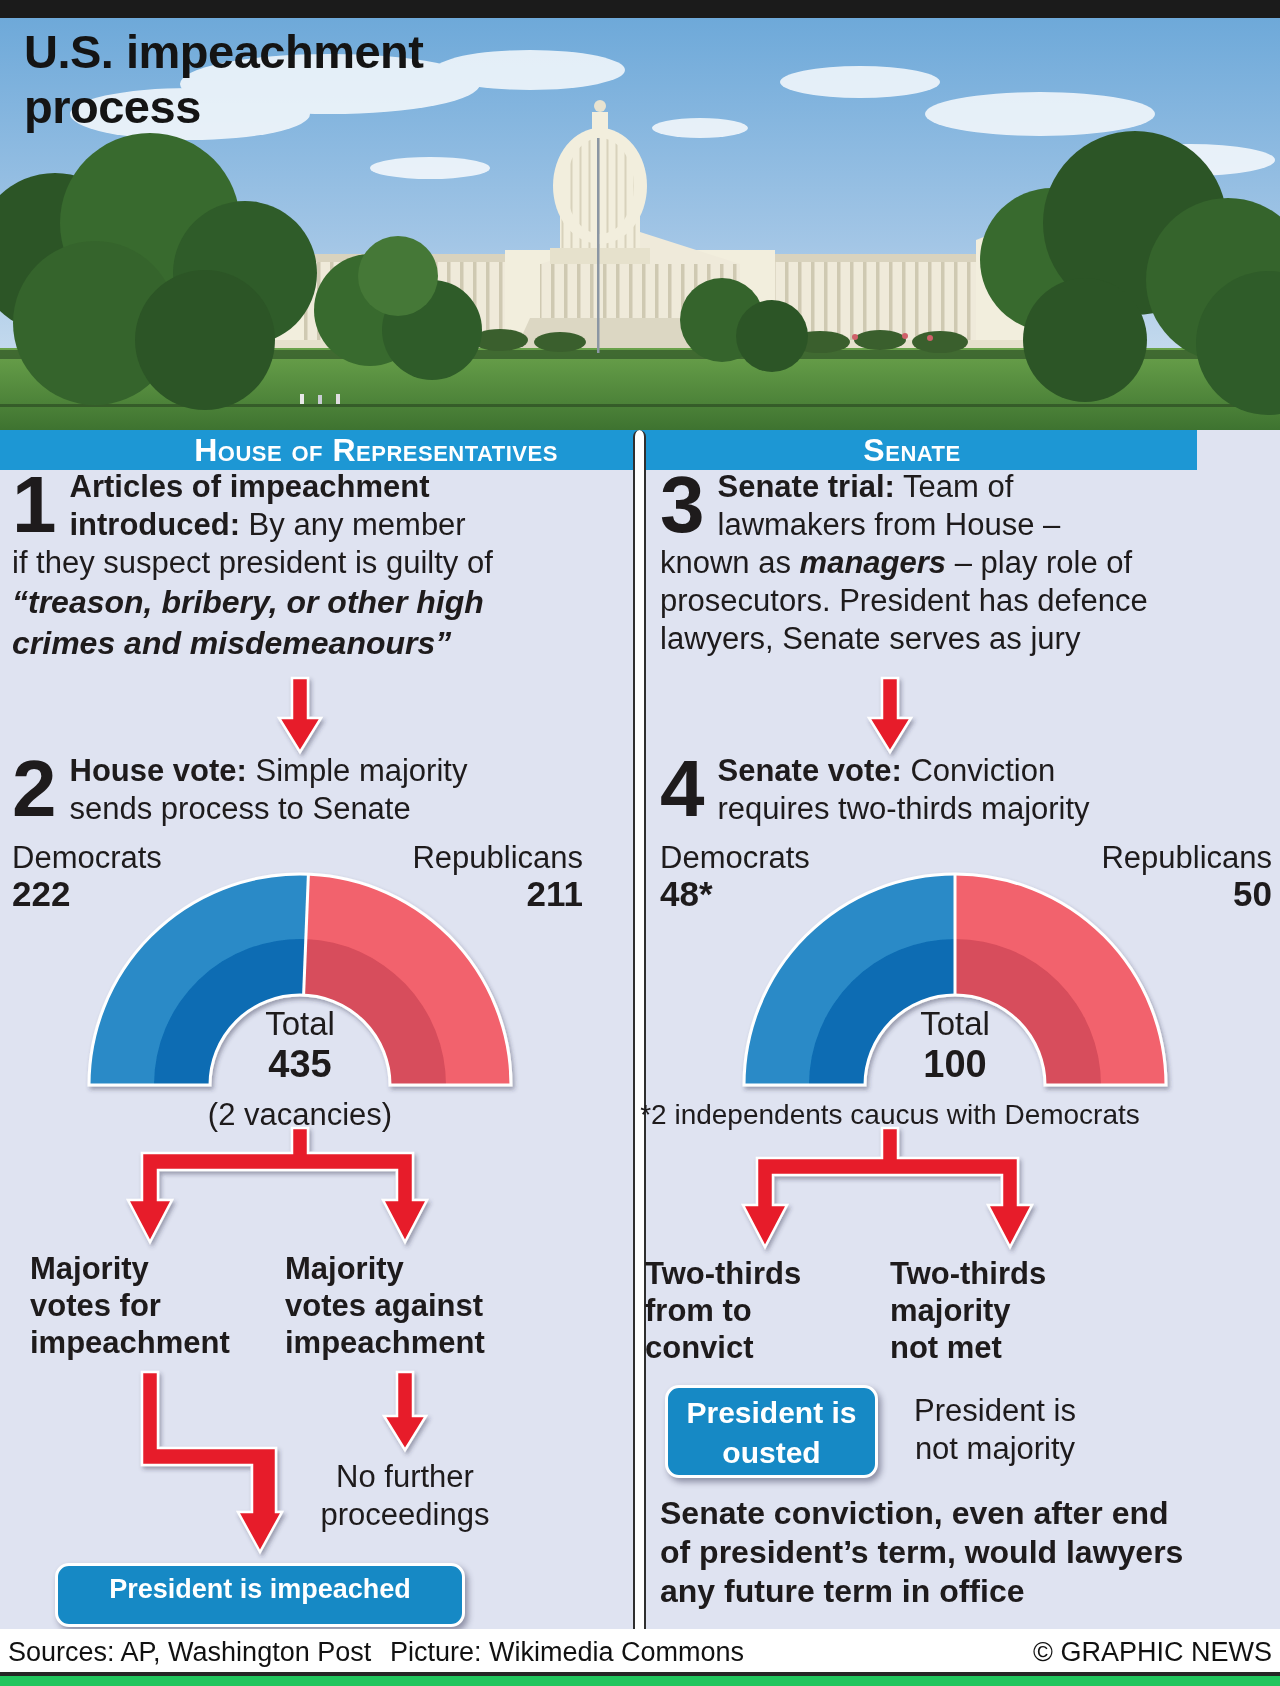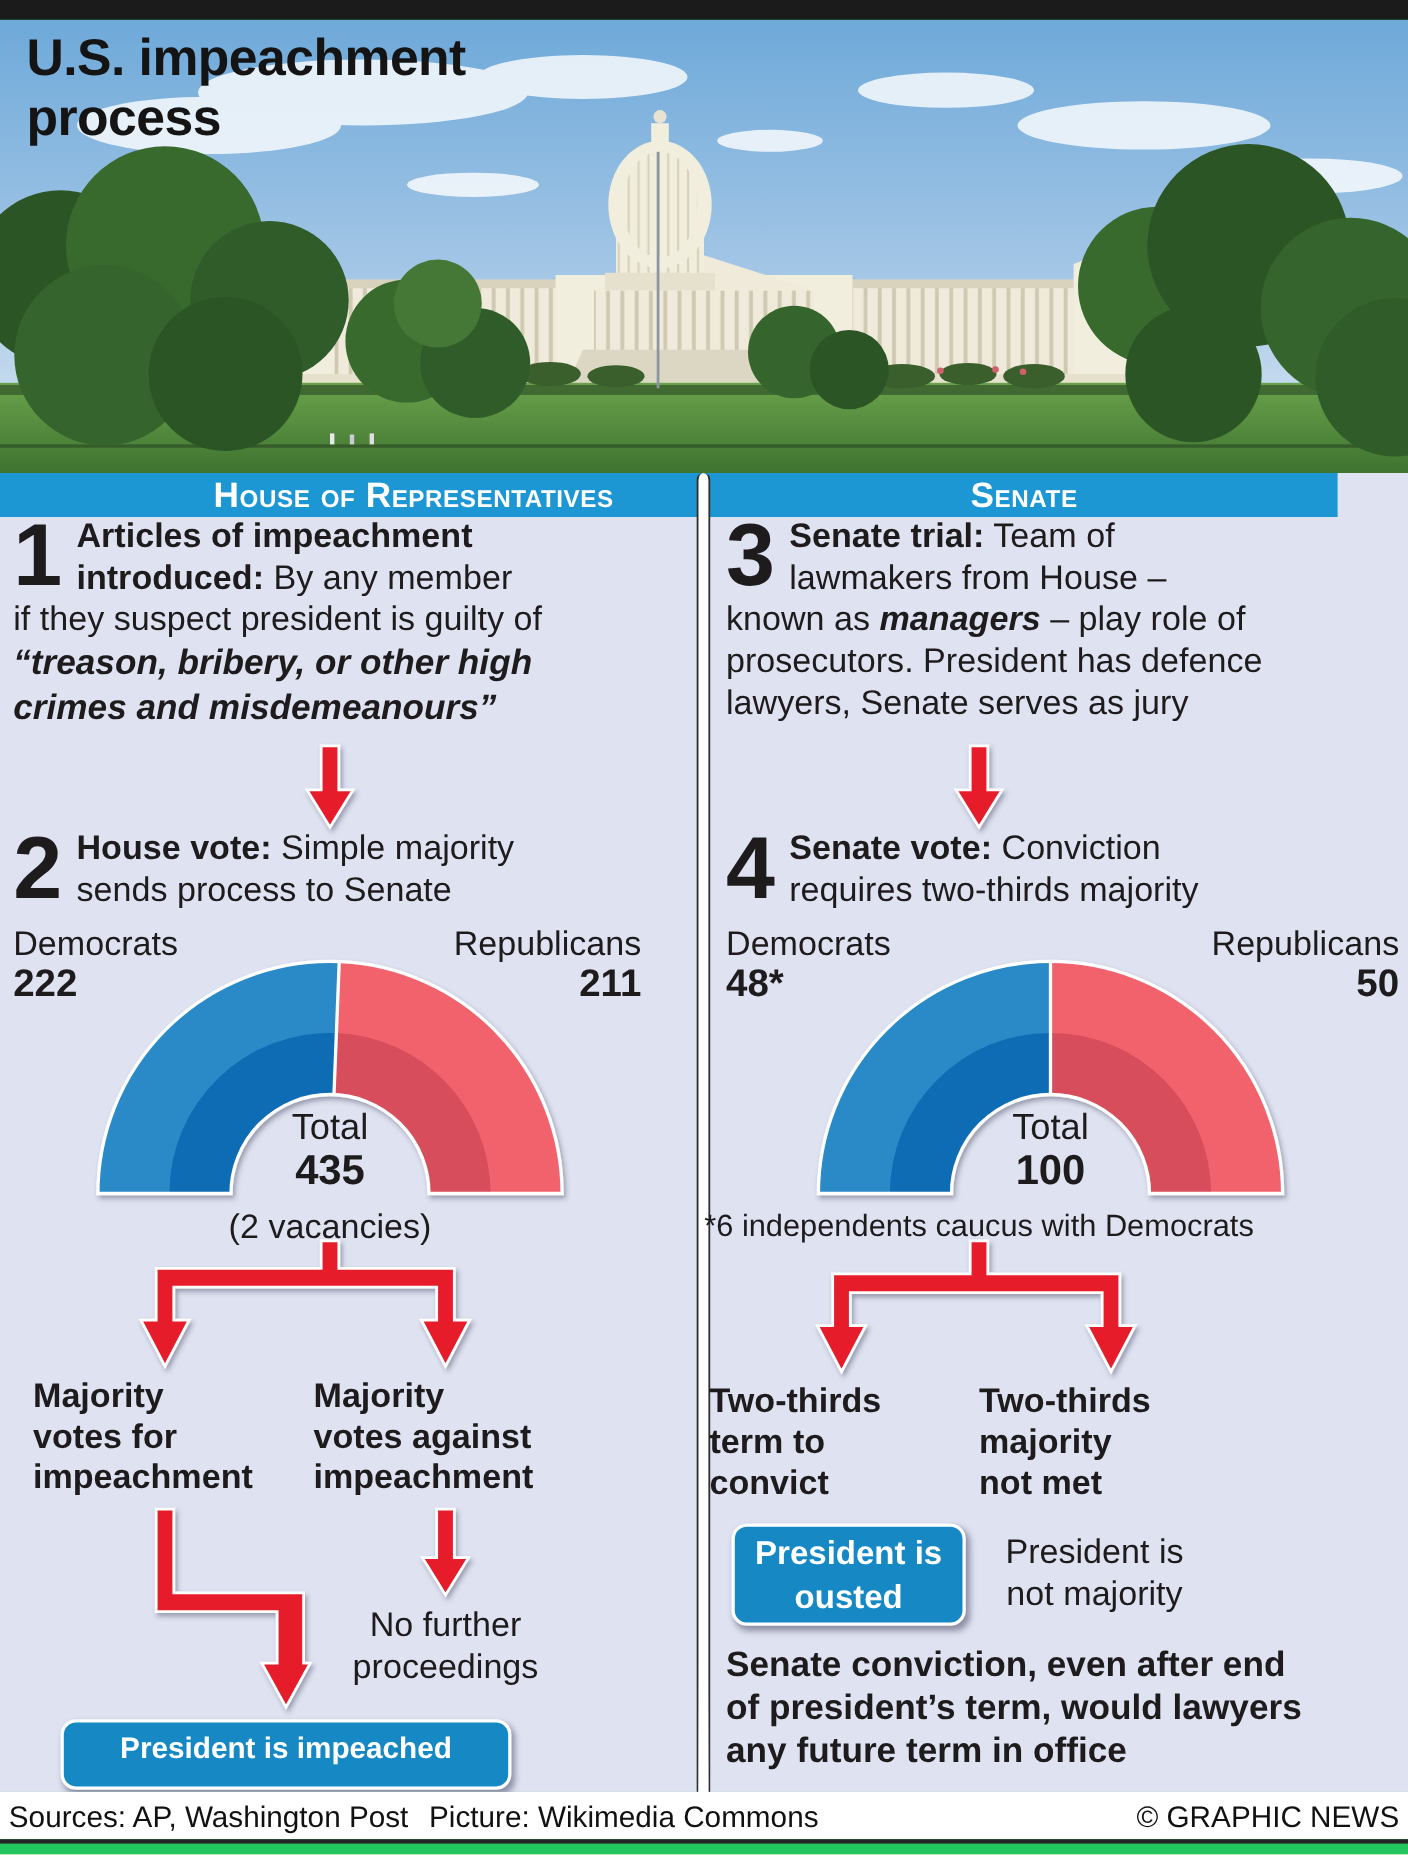--- a/index.html
+++ b/index.html
@@ -5,21 +5,21 @@
   html,body{margin:0;padding:0;background:#fff;font-family:"Liberation Sans",sans-serif;color:#1e1b1c;}
   #canvas{position:relative;width:1280px;height:1686px;overflow:hidden;background:#22c55e;}
   .abs{position:absolute;}
   .topbar{left:0;top:0;width:1280px;height:18px;background:#1b1b1b;}
   .photo{left:0;top:18px;width:1280px;height:412px;}
   .panelbg{left:0;top:430px;width:1280px;height:1199px;background:#dfe3f1;}
   .title{left:24px;top:24px;font-size:47px;font-weight:bold;line-height:55px;color:#141414;letter-spacing:-0.5px;}
   .hdr{top:430px;height:40px;background:#1d97d4;color:#fff;font-weight:bold;font-size:32px;line-height:40px;
        text-align:center;font-variant:small-caps;letter-spacing:.5px;}
   .hdr-house{left:0;width:752px;}
-  .hdr-senate{left:646px;width:570px;}
+  .hdr-senate{left:627px;width:570px;}
   .divider{left:633px;top:430px;width:9px;height:1199px;background:#fff;border-left:2px solid #2f2f2f;
            border-right:2px solid #2f2f2f;border-radius:7px 7px 0 0;}
   .step{font-size:31px;line-height:38px;}
   .stepnum{float:left;font-size:80px;line-height:74px;font-weight:bold;margin-right:16px;letter-spacing:-3px;}
   .b{font-weight:bold;}
   .bi{font-weight:bold;font-style:italic;}
   .quote{font-size:32px;line-height:41px;}
   .plabel{font-size:31px;}
   .pvalue{font-size:35px;font-weight:bold;line-height:40px;}
   .tr{text-align:right;}
@@ -224,36 +224,36 @@
   <div class="abs ctr" style="left:200px;top:1005px;width:200px">
     <div class="total-label">Total</div>
     <div class="total-value">435</div>
   </div>
   <div class="abs ctr" style="left:855px;top:1005px;width:200px">
     <div class="total-label">Total</div>
     <div class="total-value">100</div>
   </div>
 
   <div class="abs ctr note" style="left:150px;top:1097px;width:300px">(2 vacancies)</div>
-  <div class="abs ctr note-sm" style="left:640px;top:1099px;width:500px">*6 independents caucus with Democrats</div>
+  <div class="abs ctr note-sm" style="left:640px;top:1099px;width:500px">*2 independents caucus with Democrats</div>
 
   <div class="abs outcome" style="left:30px;top:1250px;width:240px">
     <span>Majority</span><br>
     <span>votes for</span><br>
     <span>impeachment</span>
   </div>
   <div class="abs outcome" style="left:285px;top:1250px;width:240px">
     <span>Majority</span><br>
     <span>votes against</span><br>
     <span>impeachment</span>
   </div>
 
   <div class="abs outcome" style="left:645px;top:1255px;width:240px">
     <span>Two-thirds</span><br>
-    <span>term to</span><br>
+    <span>from to</span><br>
     <span>convict</span>
   </div>
   <div class="abs outcome" style="left:890px;top:1255px;width:240px">
     <span>Two-thirds</span><br>
     <span>majority</span><br>
     <span>not met</span>
   </div>
 
   <div class="abs plain2" style="left:285px;top:1458px;width:240px">
     <span>No further</span><br>

